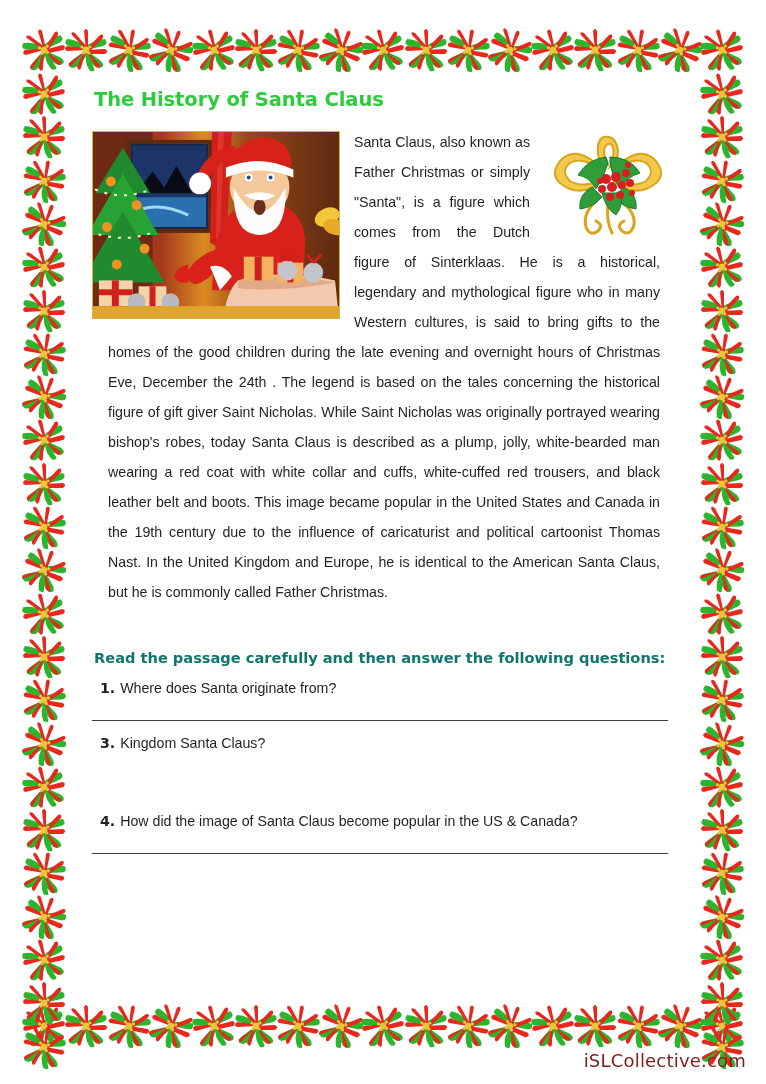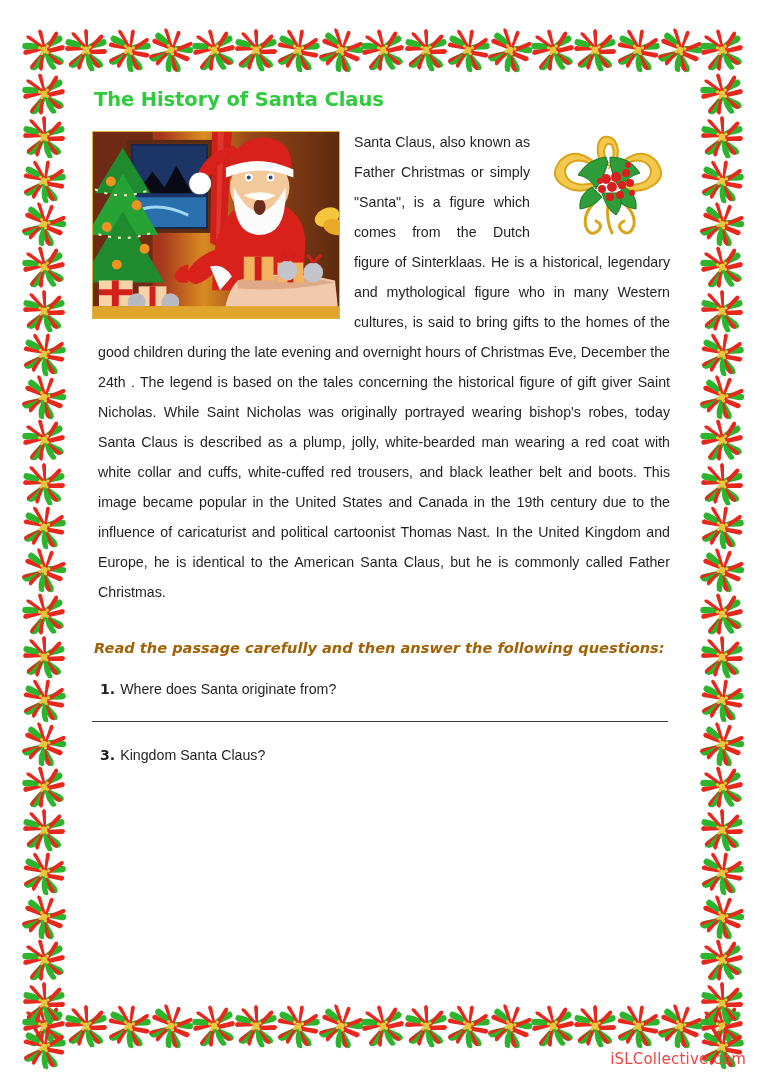--- a/index.html
+++ b/index.html
@@ -55,21 +55,21 @@
     letter-spacing: -0.1px;
     margin: 0 0 16px 2px;
     font-family: "DejaVu Sans", sans-serif;
   }
 
   #passage {
     font-size: 14.2px;
     line-height: 30px;
     color: #231f20;
     text-align: justify;
-    margin: 6px;
+    margin: 16px;
   }
 
   
   #santa-illustration {
     float: left;
     width: 248px;
     height: 188px;
     margin: 4px 14px 6px 0;
     border: 1px solid #d9b441;
     box-sizing: border-box;
@@ -83,26 +83,25 @@
     height: 112px;
     margin: 6px 0 0 10px;
     position: relative;
     shape-outside: margin-box;
   }
 
   
   #instruction {
     font-size: 14.6px;
     font-weight: bold;
-    color: #a16207;
+    color: #0f766e;
     margin: 26px 0 0 2px;
     font-family: "DejaVu Sans", sans-serif;
-    font-style: italic;
   }
-  .question-block { margin-top: 25px; }
+  .question-block { margin-top: 14px; }
   .question-text {
     font-size: 14.2px;
     color: #231f20;
     margin-left: 8px;
   }
   .question-number {
     font-weight: bold;
     font-family: "DejaVu Sans", sans-serif;
   }
   .answer-line {
@@ -110,22 +109,22 @@
     height: 0;
     margin: 24px 8px 0 0;
   }
   .answer-gap { height: 48px; }
 
   
   #watermark {
     position: absolute;
     right: 20px;
     top: 1050px;
-    font-size: 15px;
-    color: #ef4444;
+    font-size: 18px;
+    color: #7f1d1d;
     font-family: "DejaVu Sans", sans-serif;
     letter-spacing: 0.2px;
   }
 </style>
 </head>
 <body>
 
 <div id="worksheet-page">
 
   <div class="border-strip" id="border-top">
@@ -2356,18 +2355,22 @@
 
     <div id="questions">
         <div class="question-block">
           <div class="question-text"><span class="question-number">1. </span><span>Where does Santa originate from?</span></div>
           <div class="answer-line"></div>
         </div>
         <div class="question-block">
           <div class="question-text"><span class="question-number">3. </span><span>Kingdom Santa Claus?</span></div>
           <div class="answer-gap"></div>
         </div>
+        <div class="question-block">
+          <div class="question-text"><span class="question-number">4. </span><span>How did the image of Santa Claus become popular in the US &amp; Canada?</span></div>
+          <div class="answer-line"></div>
+        </div>
       </div>
 
   </div>
 
   <div id="watermark">iSLCollective.com</div>
 </div>
 
 </body></html>

